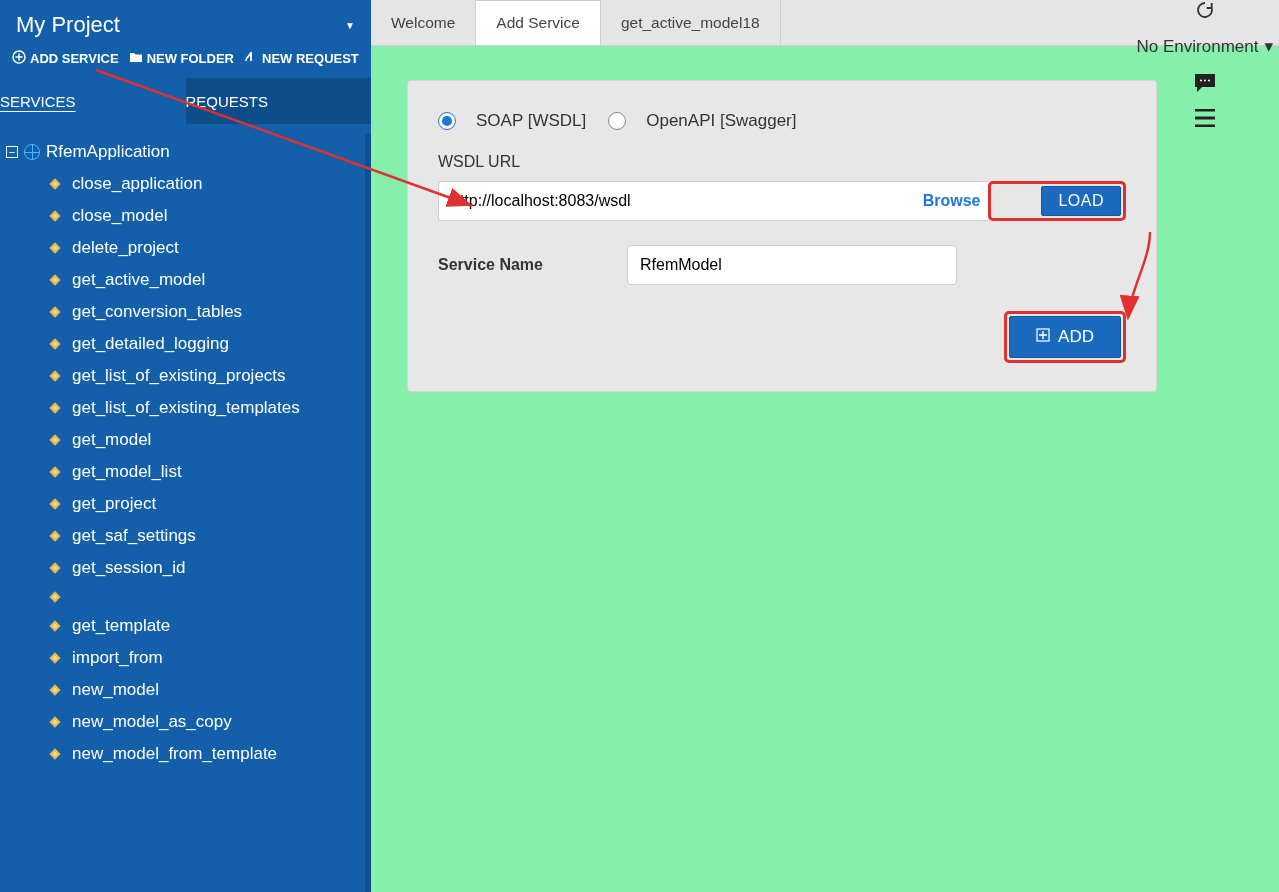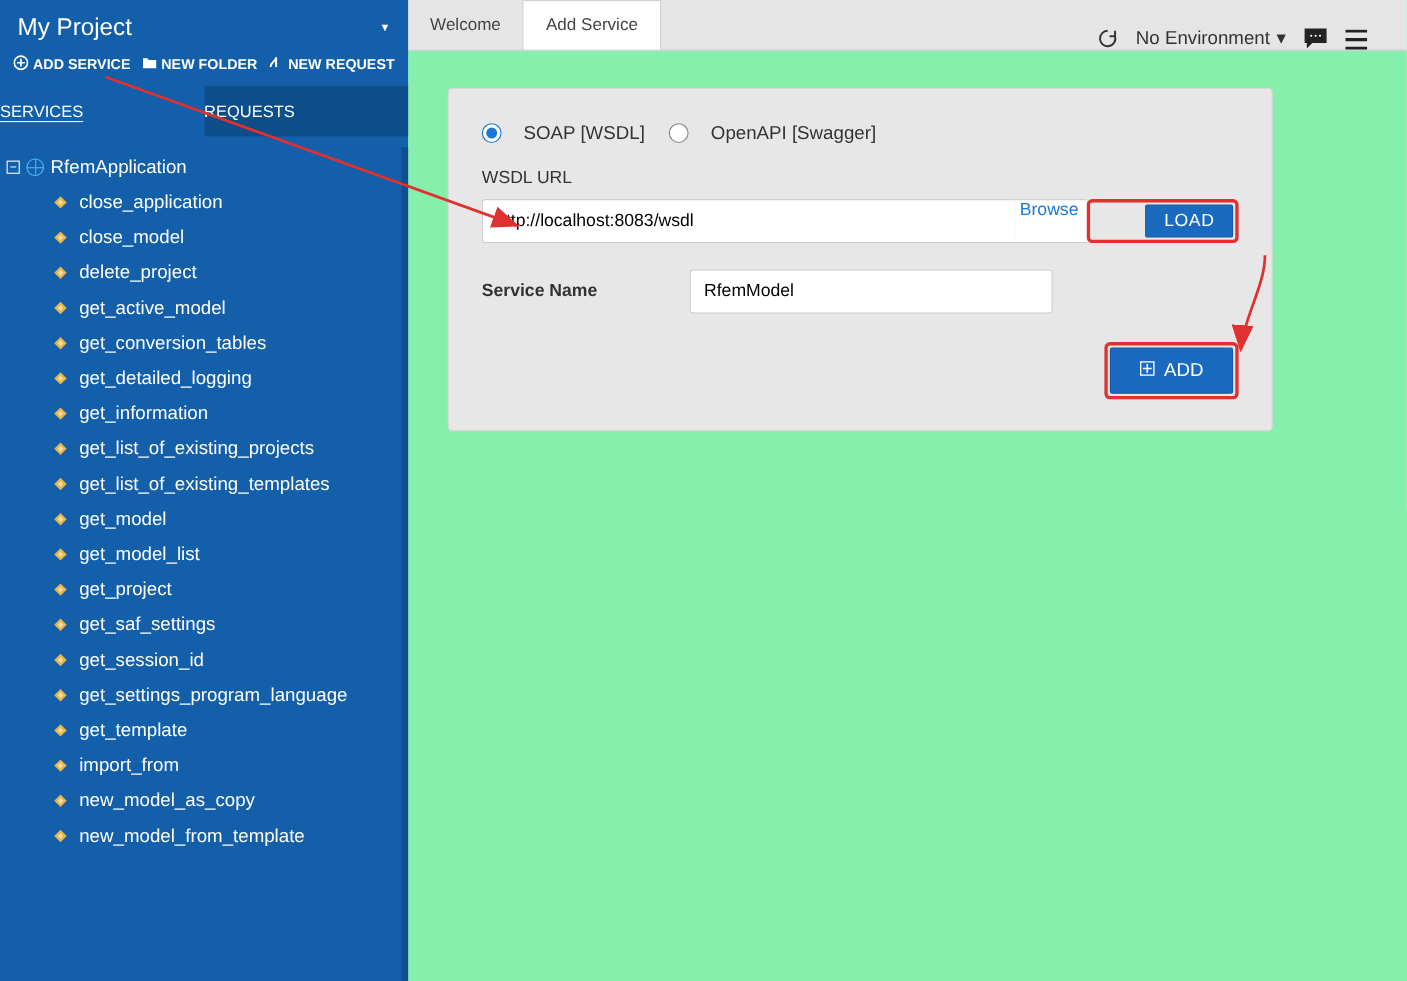--- a/index.html
+++ b/index.html
@@ -93,22 +93,22 @@
     display: flex; align-items: stretch;
   }
   .tabs { display: flex; align-items: stretch; }
   .tab {
     padding: 0 20px; display: flex; align-items: center;
     border-right: 1px solid #cfcfcf; font-size: 15.5px; color: #444;
     cursor: pointer; background: #e5e5e5;
   }
   .tab.active { background: #fff; border-top: 1px solid #cfcfcf; }
   .right-tools {
-    margin-left: auto; display: flex; align-items: flex-end; gap: 16px;
-    padding-right: 36px; color: #333;
+    margin-left: auto; display: flex; align-items: center; gap: 16px;
+    padding-right: 6px; color: #333; flex-direction: column;
   }
   .env-picker { display: flex; align-items: center; gap: 6px; font-size: 17px; cursor: pointer; }
   .refresh-icon svg, .chat-icon svg, .menu-icon svg { display: block; }
 
   
   .content-wrap { flex: 1; overflow: auto; padding: 34px 36px; }
   .panel {
     background: #e7e7e7; border: 1px solid #d6d6d6; border-radius: 4px;
     padding: 30px 30px 28px 30px; max-width: 750px;
     position: relative;
@@ -126,24 +126,25 @@
   }
 
   .field-label { font-size: 16px; margin-bottom: 10px; color: #333; }
   .url-row { display: flex; align-items: stretch; gap: 0; margin-bottom: 24px; }
   .url-input {
     flex: 1; height: 40px; border: 1px solid #ccc; border-right: none;
     border-radius: 3px 0 0 3px; padding: 0 12px; font-size: 16px; background: #fff;
     outline: none;
   }
   .browse-link {
-    display: flex; padding: 0 8px 0 4px;
+    display: flex; align-items: center; padding: 0 8px 0 4px;
     color: #1a78d6; font-size: 16px; background: #fff;
     border: 1px solid #ccc; border-left: none; border-right: none;
     cursor: pointer;
+    font-weight: bold;
   }
   .load-btn-frame {
     border: 3px solid #e0302f; border-radius: 5px; padding: 2px;
     display: flex;
   }
   .load-btn {
     background: #1a6bc0; border: 1px solid #1559a3; color: #fff;
     padding: 0 16px; font-size: 16px; letter-spacing: .5px; cursor: pointer;
     border-radius: 2px;
     margin-left: 48px;
@@ -295,31 +296,20 @@
           </div>
           <div class="tree-item">
             <span class="op-icon">
               <svg viewBox="0 0 14 14">
                 <g transform="rotate(45 7 7)">
                   <rect x="3" y="3" width="8" height="8" fill="#e7b44f"></rect>
                   <rect x="5" y="5" width="4" height="4" fill="#f7d98f"></rect>
                 </g>
               </svg>
             </span>
-            <span>get_information</span>
-          </div>
-          <div class="tree-item">
-            <span class="op-icon">
-              <svg viewBox="0 0 14 14">
-                <g transform="rotate(45 7 7)">
-                  <rect x="3" y="3" width="8" height="8" fill="#e7b44f"></rect>
-                  <rect x="5" y="5" width="4" height="4" fill="#f7d98f"></rect>
-                </g>
-              </svg>
-            </span>
             <span>get_list_of_existing_projects</span>
           </div>
           <div class="tree-item">
             <span class="op-icon">
               <svg viewBox="0 0 14 14">
                 <g transform="rotate(45 7 7)">
                   <rect x="3" y="3" width="8" height="8" fill="#e7b44f"></rect>
                   <rect x="5" y="5" width="4" height="4" fill="#f7d98f"></rect>
                 </g>
               </svg>
@@ -383,21 +373,20 @@
           </div>
           <div class="tree-item">
             <span class="op-icon">
               <svg viewBox="0 0 14 14">
                 <g transform="rotate(45 7 7)">
                   <rect x="3" y="3" width="8" height="8" fill="#e7b44f"></rect>
                   <rect x="5" y="5" width="4" height="4" fill="#f7d98f"></rect>
                 </g>
               </svg>
             </span>
-            <span>get_settings_program_language</span>
           </div>
           <div class="tree-item">
             <span class="op-icon">
               <svg viewBox="0 0 14 14">
                 <g transform="rotate(45 7 7)">
                   <rect x="3" y="3" width="8" height="8" fill="#e7b44f"></rect>
                   <rect x="5" y="5" width="4" height="4" fill="#f7d98f"></rect>
                 </g>
               </svg>
             </span>
@@ -406,20 +395,31 @@
           <div class="tree-item">
             <span class="op-icon">
               <svg viewBox="0 0 14 14">
                 <g transform="rotate(45 7 7)">
                   <rect x="3" y="3" width="8" height="8" fill="#e7b44f"></rect>
                   <rect x="5" y="5" width="4" height="4" fill="#f7d98f"></rect>
                 </g>
               </svg>
             </span>
             <span>import_from</span>
+          </div>
+          <div class="tree-item">
+            <span class="op-icon">
+              <svg viewBox="0 0 14 14">
+                <g transform="rotate(45 7 7)">
+                  <rect x="3" y="3" width="8" height="8" fill="#e7b44f"></rect>
+                  <rect x="5" y="5" width="4" height="4" fill="#f7d98f"></rect>
+                </g>
+              </svg>
+            </span>
+            <span>new_model</span>
           </div>
           <div class="tree-item">
             <span class="op-icon">
               <svg viewBox="0 0 14 14">
                 <g transform="rotate(45 7 7)">
                   <rect x="3" y="3" width="8" height="8" fill="#e7b44f"></rect>
                   <rect x="5" y="5" width="4" height="4" fill="#f7d98f"></rect>
                 </g>
               </svg>
             </span>
@@ -444,20 +444,23 @@
 </div>
 
 <div class="main">
   <div class="topbar">
     <div class="tabs" id="top-tabs">
         <div class="tab">
           <span>Welcome</span>
         </div>
         <div class="tab active">
           <span>Add Service</span>
+        </div>
+        <div class="tab">
+          <span>get_active_model18</span>
         </div>
       </div>
     <div class="right-tools">
       <span class="refresh-icon">
         <svg width="20" height="20" viewBox="0 0 20 20">
             <path d="M10 3a7 7 0 1 0 6.7 5M16.7 3v5h-5" fill="none" stroke="#333" stroke-width="1.8"></path>
           </svg>
       </span>
       <span class="env-picker">
         <span>No Environment</span>

